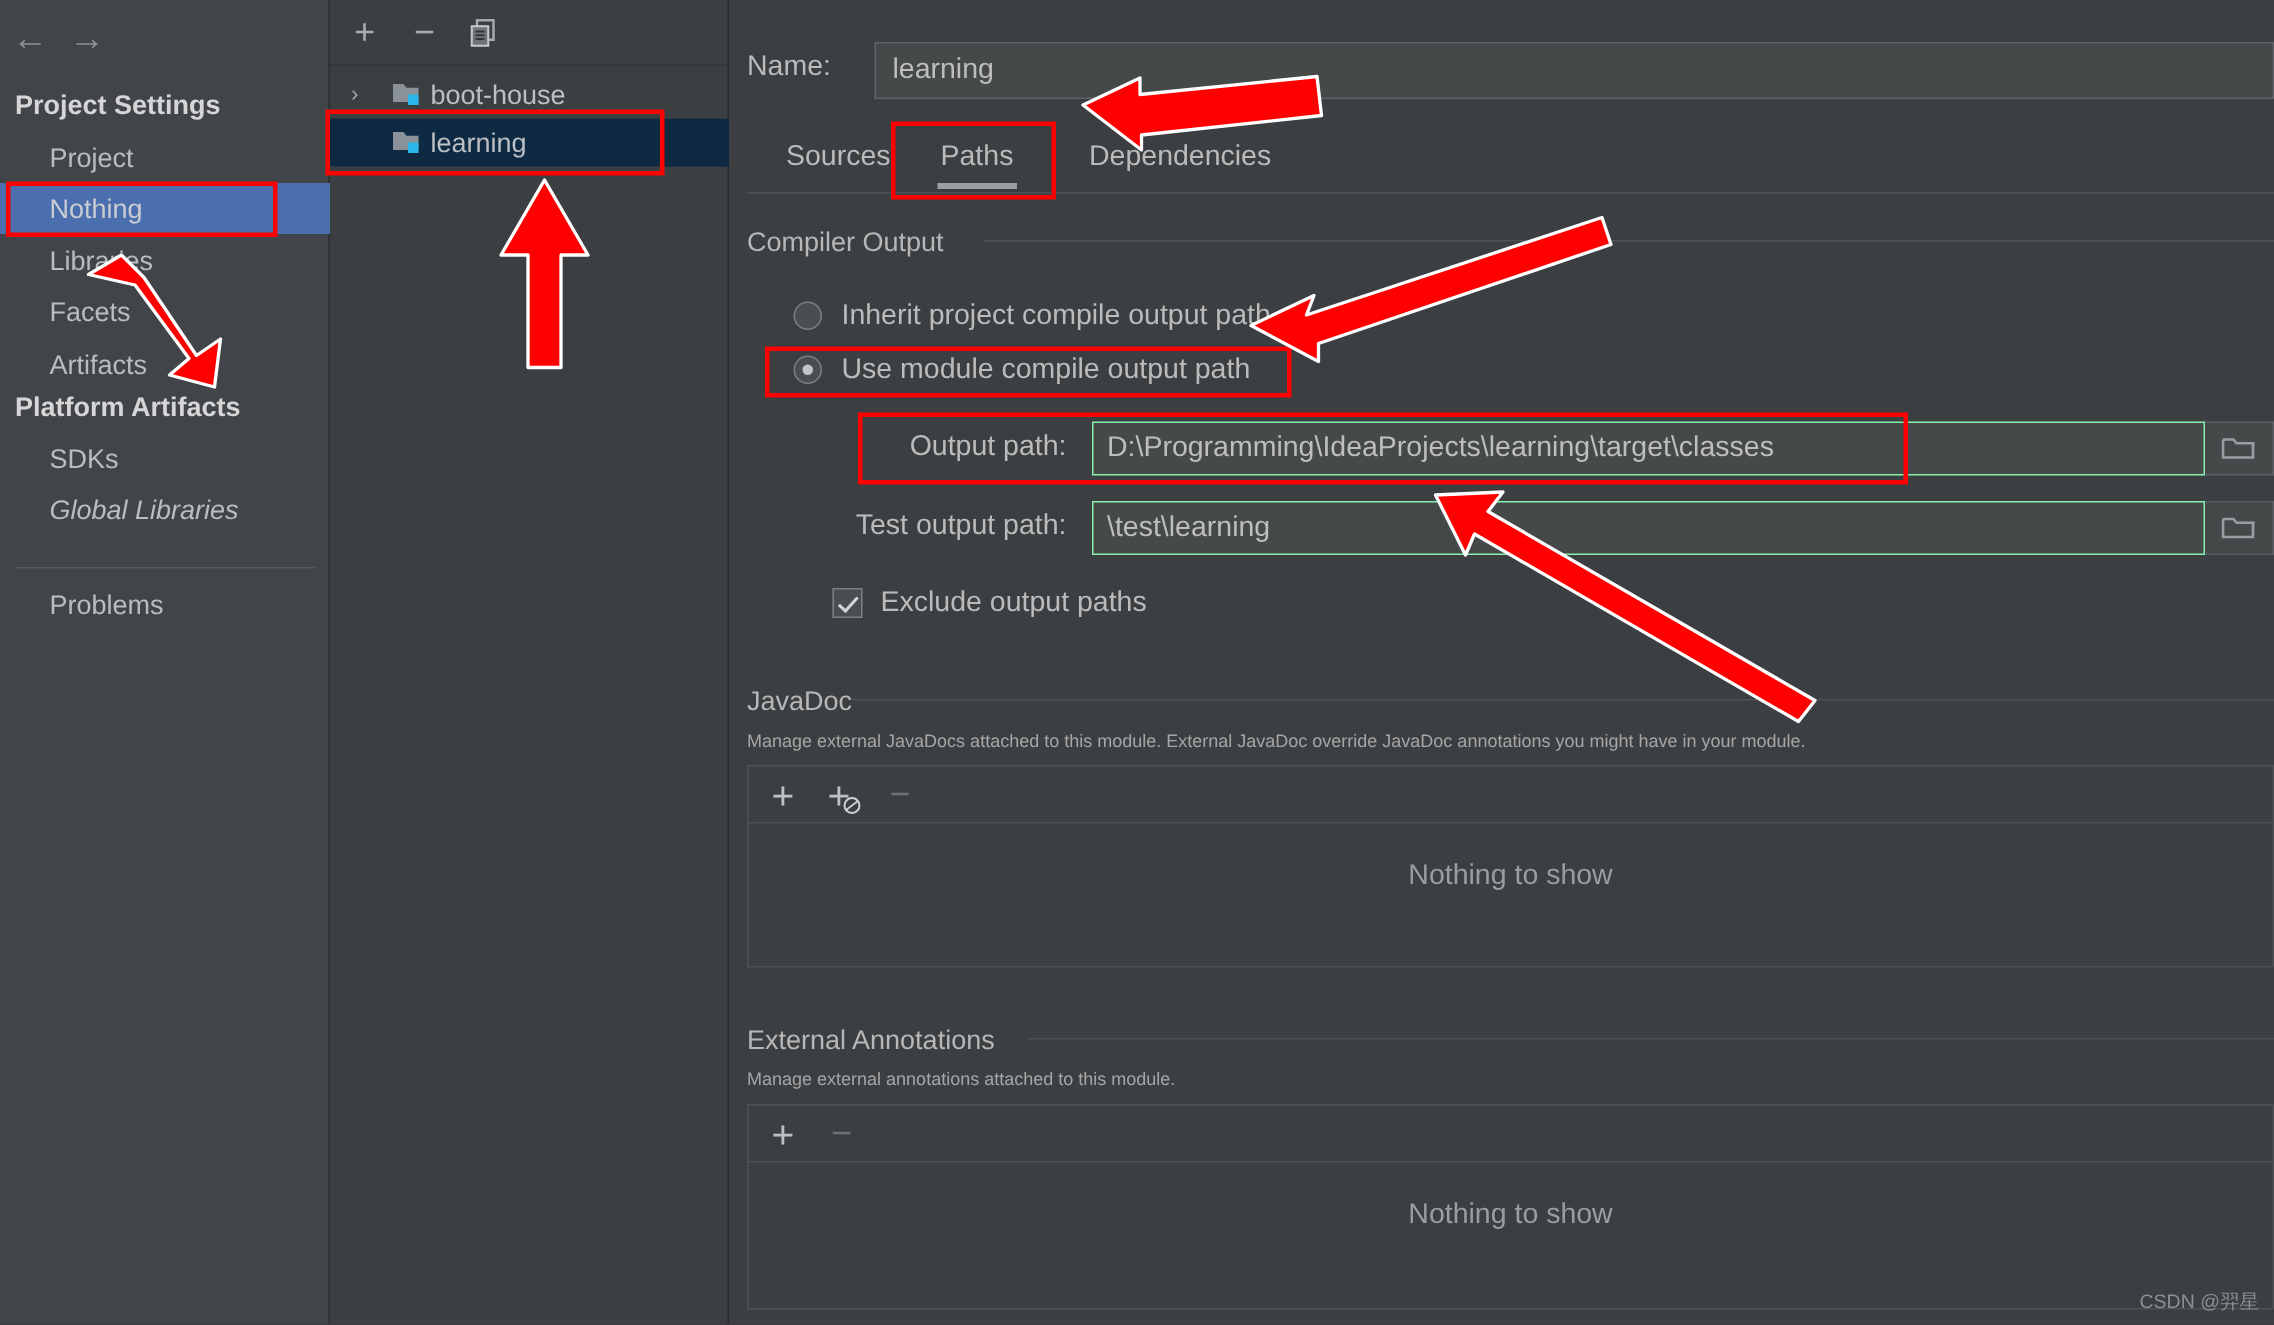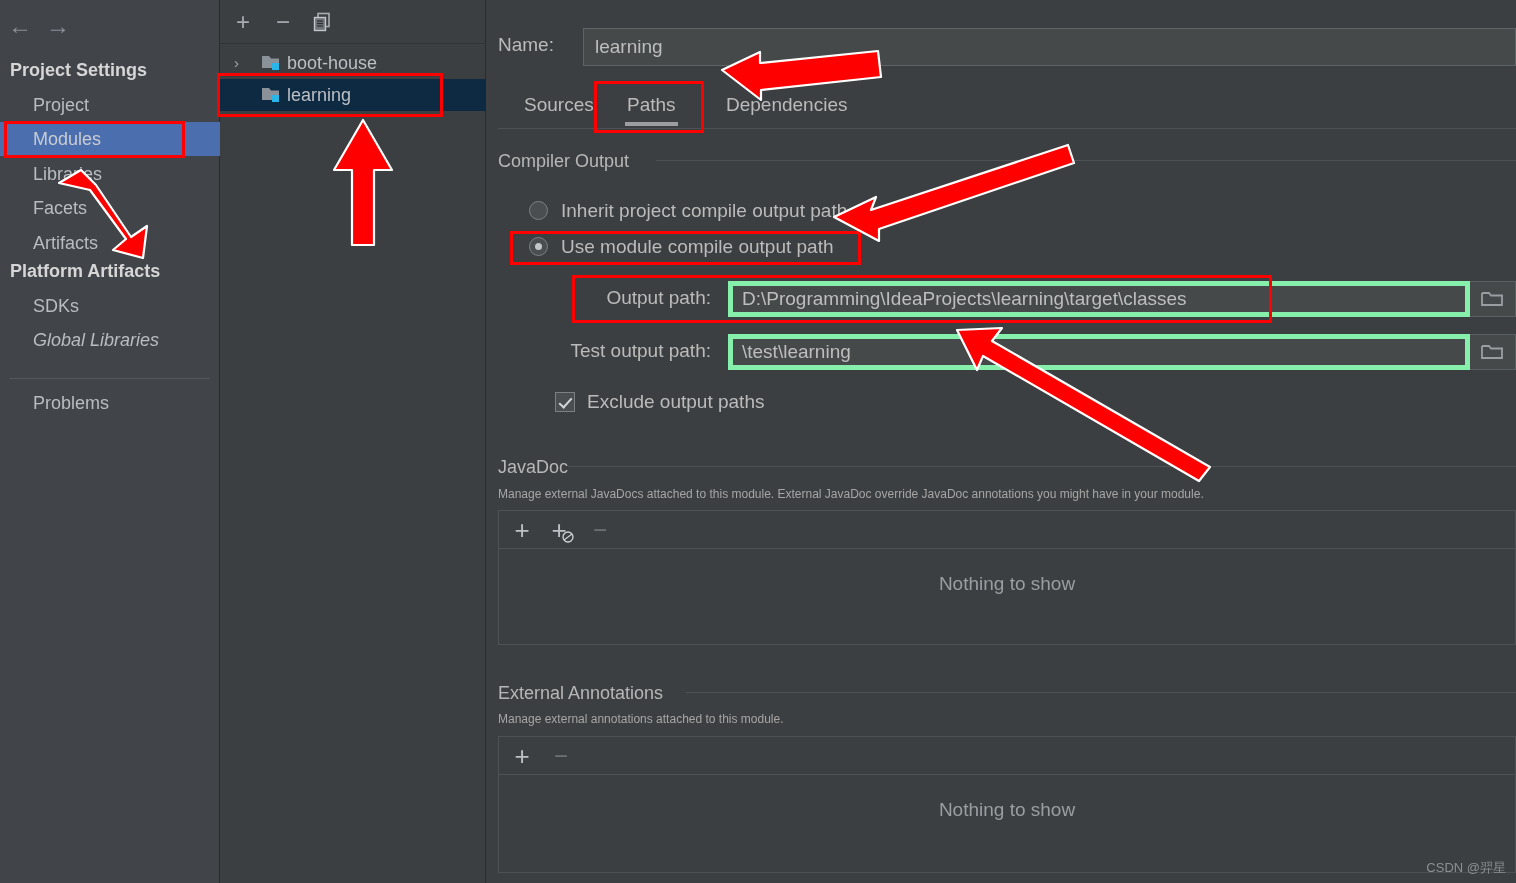--- a/index.html
+++ b/index.html
@@ -193,21 +193,21 @@
   .path-row { position: absolute; height: 36px; }
   .path-label {
     position: absolute; top: 6px; right: 0;
     font-size: 19px; color: #bbbbbb;
     white-space: nowrap;
   }
   .path-input {
     position: absolute; top: 0;
     height: 36px;
     background: #45494a;
-    border: 5px solid #86efac;
+    border: 1px solid #86efac;
     color: #bebebe;
     font-size: 19px;
     font-family: "Liberation Sans", sans-serif;
     padding-left: 9px;
   }
   .browse-btn {
     position: absolute; top: 0;
     width: 46px; height: 36px;
     background: #45494a;
     border: 1px solid #5a5f62;
@@ -292,21 +292,21 @@
       <div class="nav-arrow" id="nav-back">←</div>
       <div class="nav-arrow" id="nav-fwd">→</div>
     </div>
 
     <div class="side-head" style="top:60px;">Project Settings</div>
 
     <div class="side-item" style="top:88px;">
       <span>Project</span>
     </div>
     <div class="side-item selected" style="top:122px;">
-      <span>Modules</span>
+      <span>Nothing</span>
     </div>
     <div class="side-item" style="top:157px;">
       <span>Libraries</span>
     </div>
     <div class="side-item" style="top:191px;">
       <span>Facets</span>
     </div>
     <div class="side-item" style="top:226px;">
       <span>Artifacts</span>
     </div>

